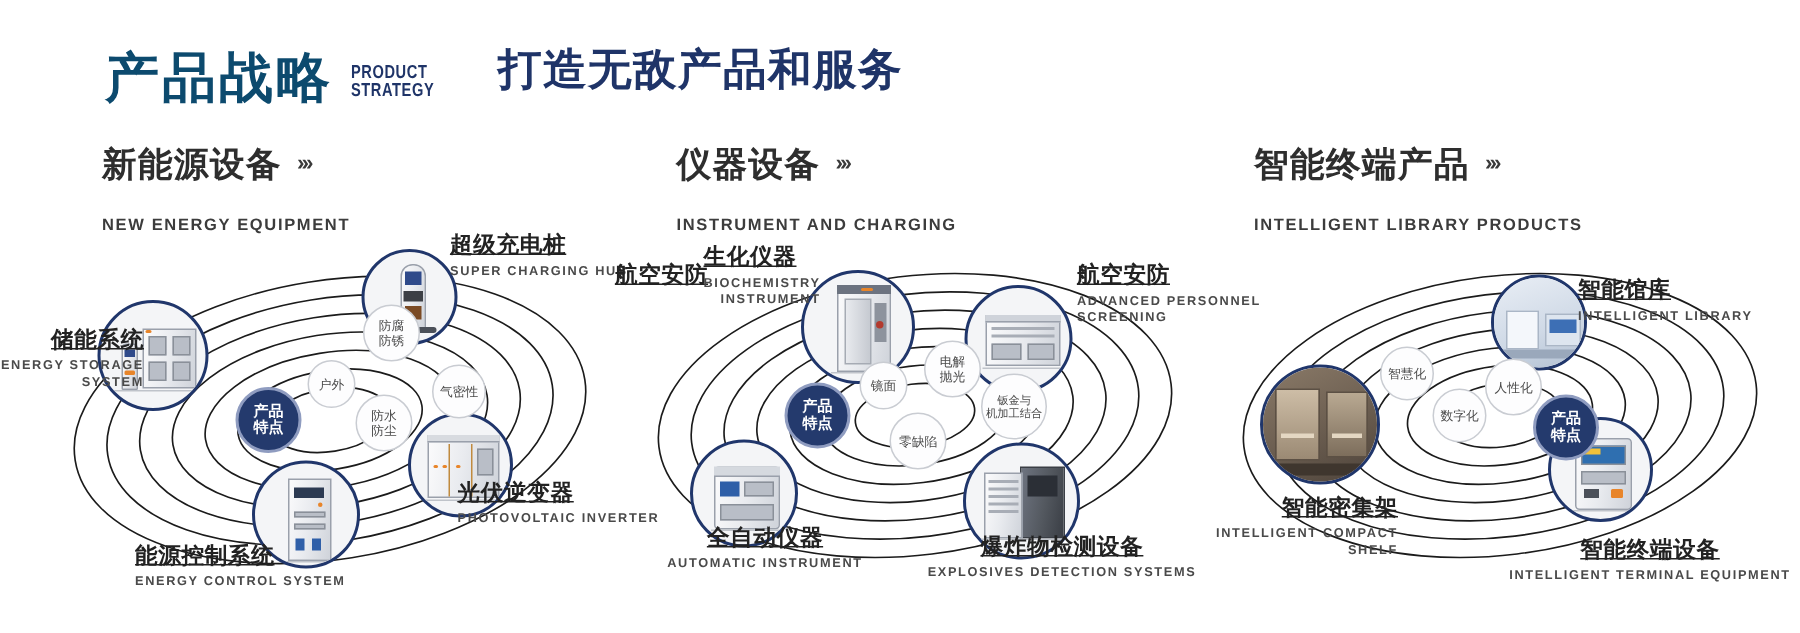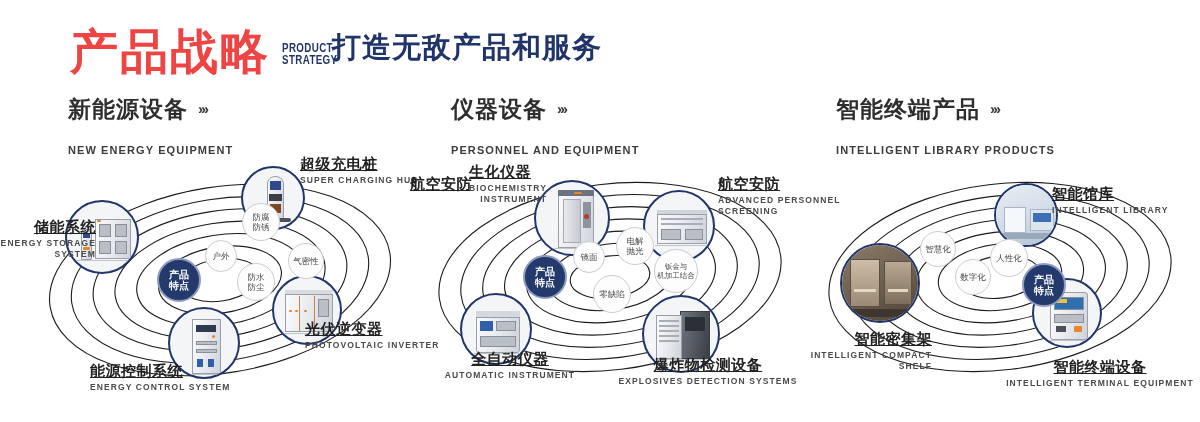--- a/index.html
+++ b/index.html
@@ -9,21 +9,21 @@
     font-family:"Liberation Sans","DejaVu Sans",sans-serif;
     overflow:hidden;
     position:relative;
     color:#2b2b2b;
   }
   .page{position:absolute;left:0;top:0;width:1200px;height:422px;}
 
   
   .header{position:absolute;left:70px;top:26px;height:52px;display:flex;align-items:center;}
   .hdr-cn{
-    font-size:48px;font-weight:700;color:#ef4444;letter-spacing:2px;
+    font-size:36px;font-weight:700;color:#0c4a6e;letter-spacing:2px;
     font-family:"Liberation Sans","DejaVu Sans",sans-serif;line-height:1;
   }
   .hdr-en{
     margin-left:12px;color:#1f3468;font-weight:700;font-size:12.5px;
     line-height:12px;letter-spacing:0.5px;transform:scaleX(.78);transform-origin:left center;
     white-space:pre-line;padding-top:3px;
   }
   .hdr-sub{
     position:absolute;left:332px;top:33px;
     font-size:29px;font-weight:700;color:#1f3468;letter-spacing:1px;line-height:1;
@@ -99,21 +99,21 @@
         <span class="chev">›››</span>
       </div>
     <div class="sec-en">NEW ENERGY EQUIPMENT</div>
   </div>
 
   <div class="sec-title" style="left:451px;top:96px;">
     <div class="sec-cn">
         <span>仪器设备</span>
         <span class="chev">›››</span>
       </div>
-    <div class="sec-en">PERSONNEL AND EQUIPMENT</div>
+    <div class="sec-en">INSTRUMENT AND CHARGING</div>
   </div>
 
   <div class="sec-title" style="left:836px;top:96px;">
     <div class="sec-cn">
         <span>智能终端产品</span>
         <span class="chev">›››</span>
       </div>
     <div class="sec-en">INTELLIGENT LIBRARY PRODUCTS</div>
   </div>
 

